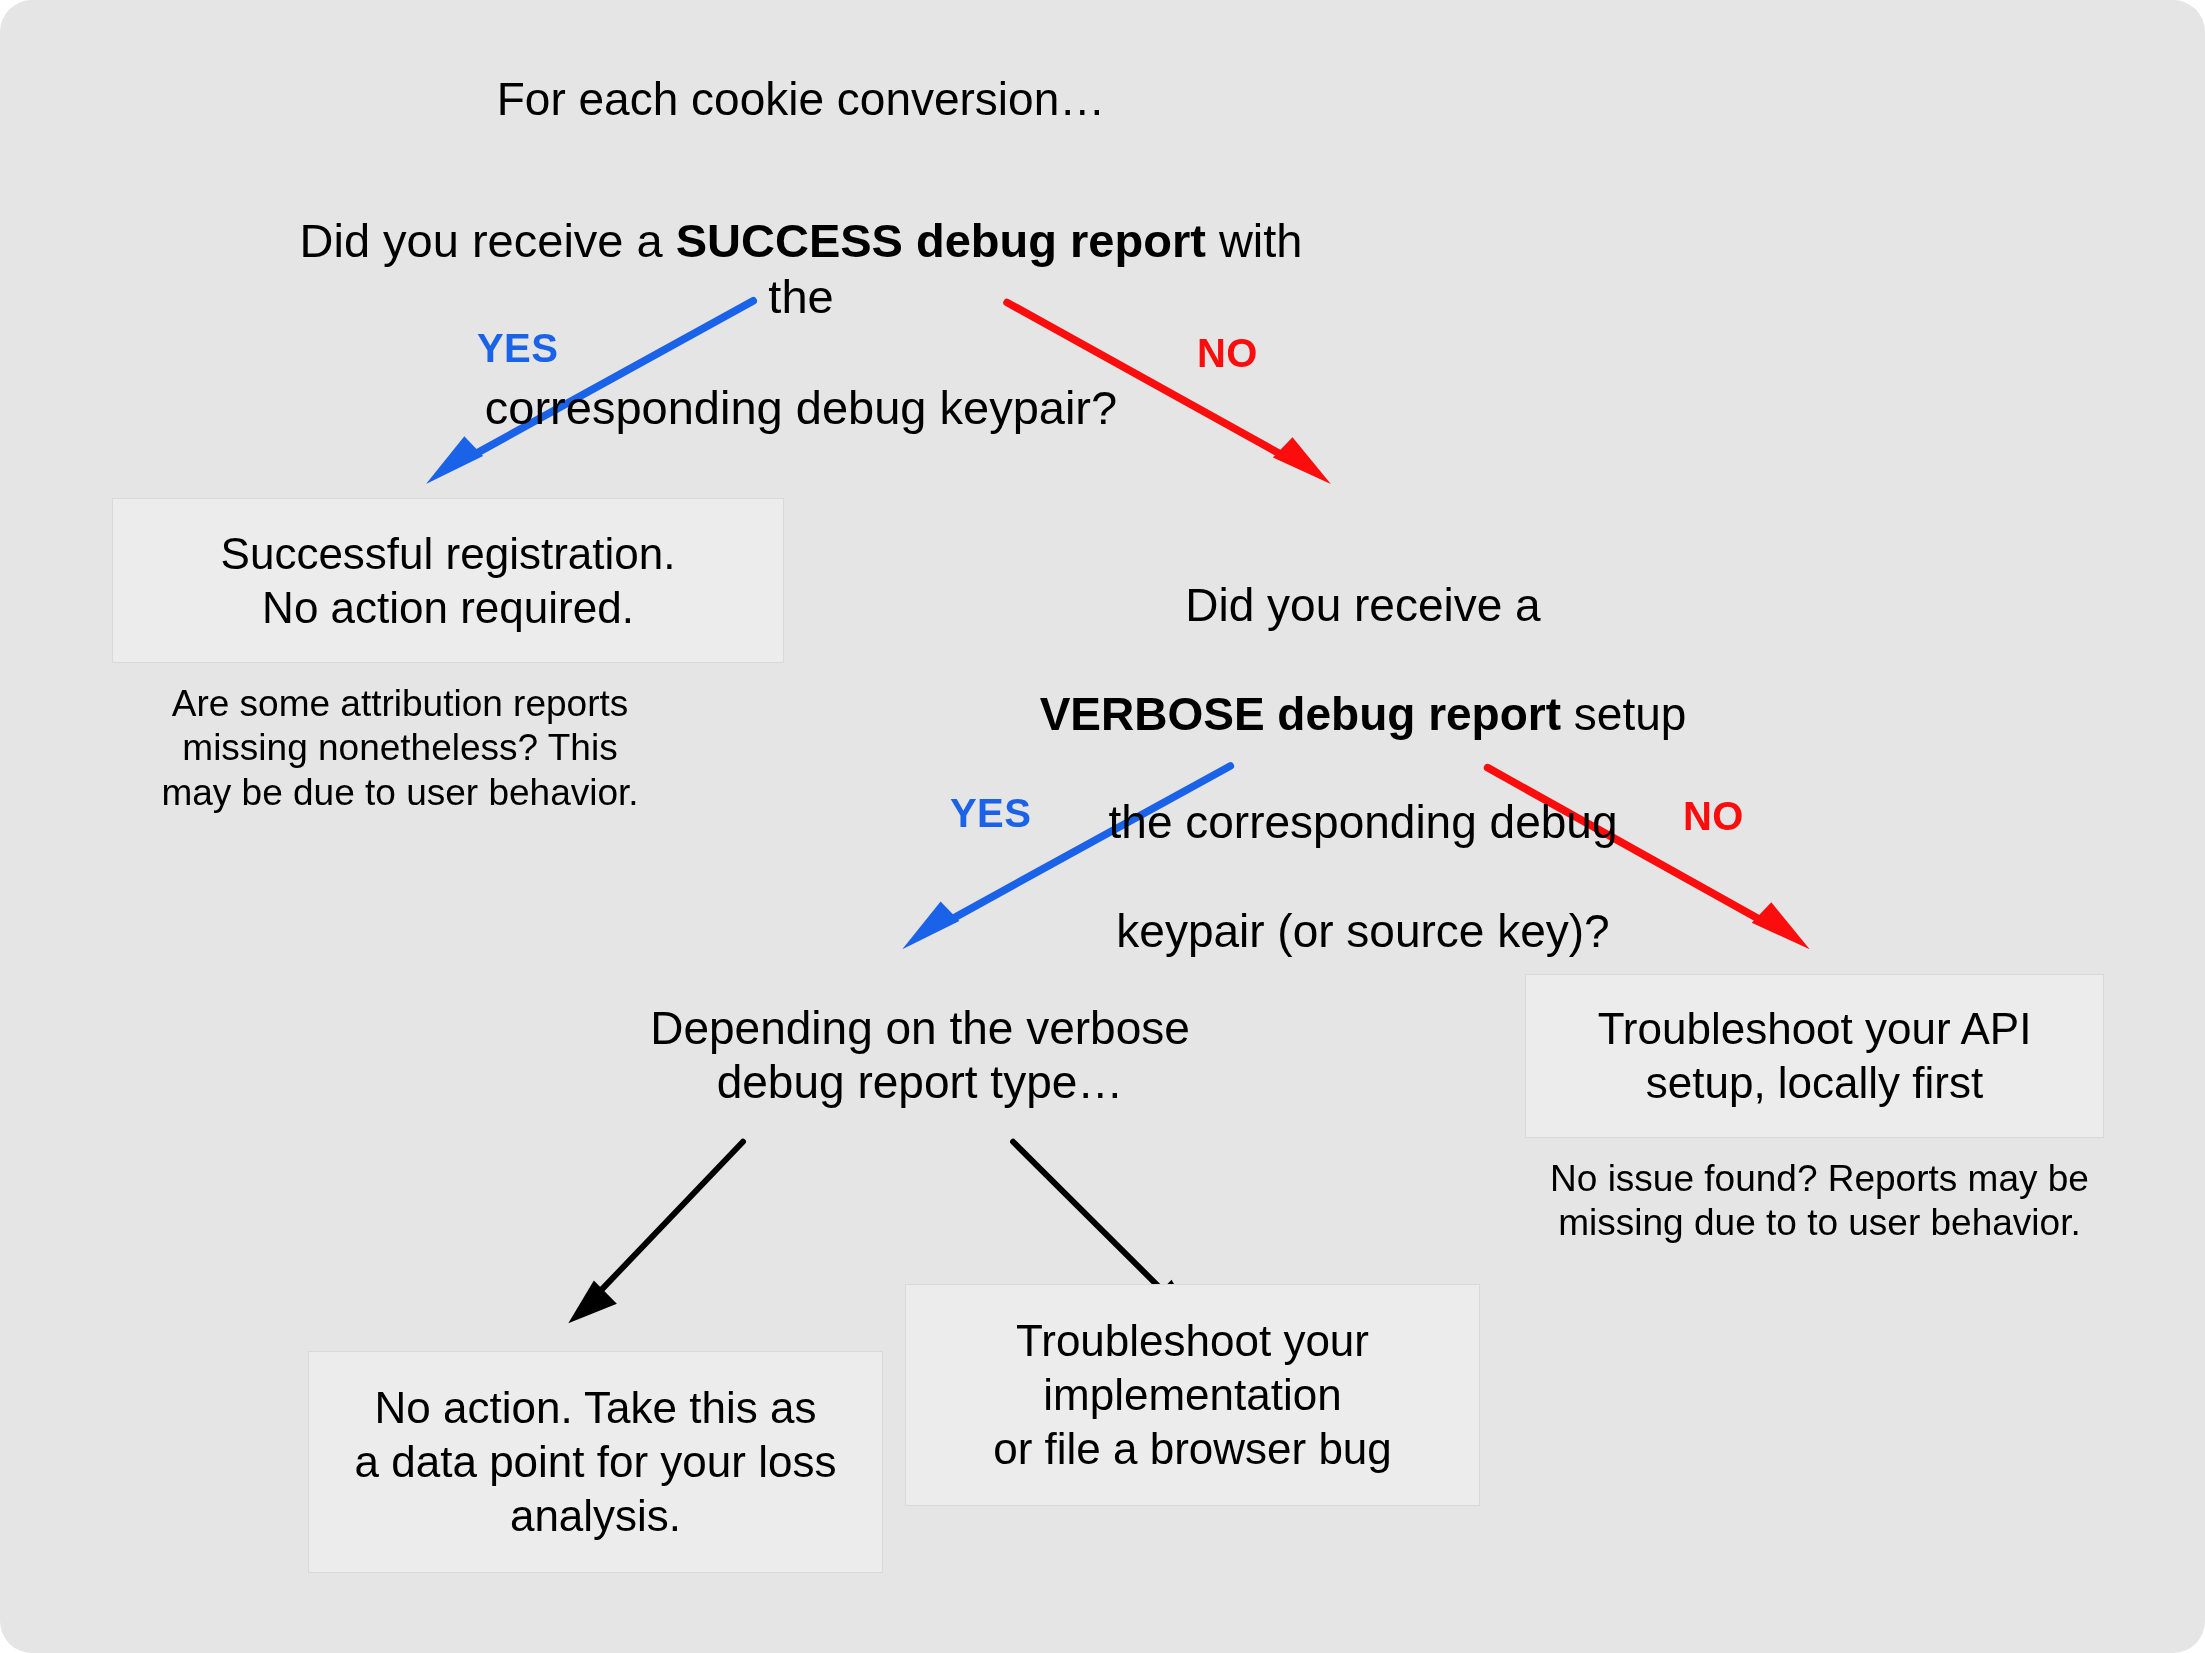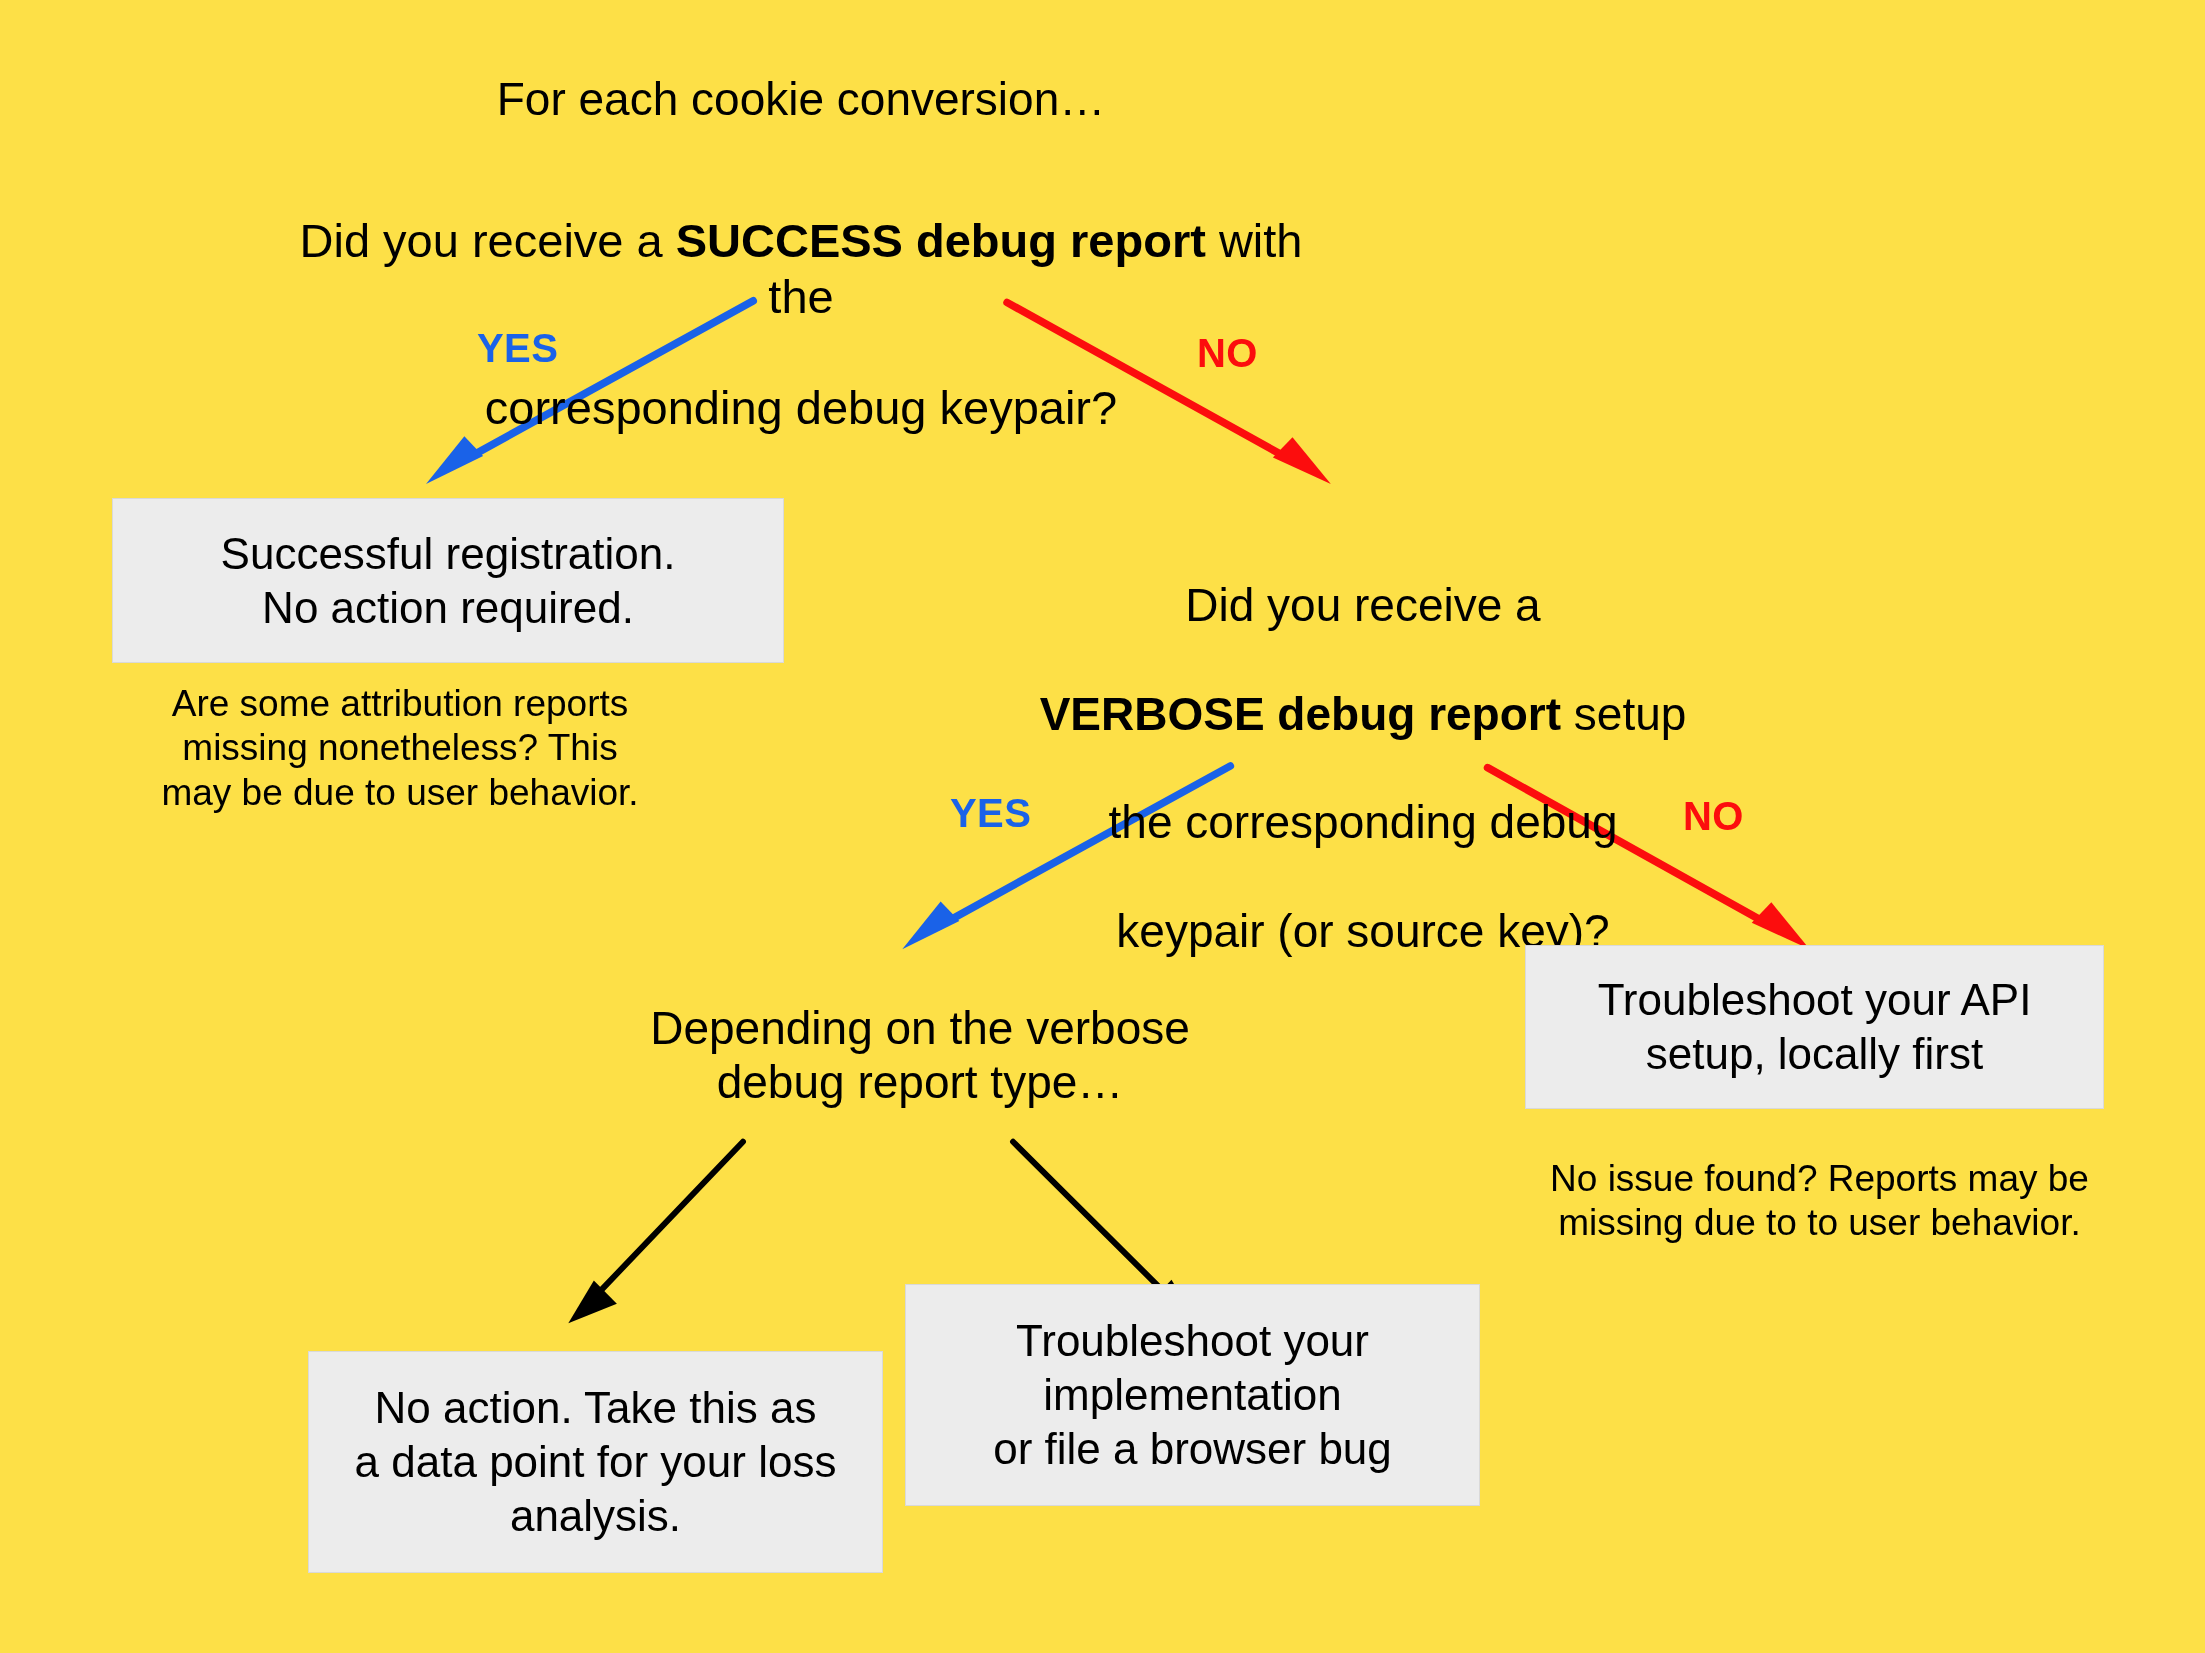--- a/index.html
+++ b/index.html
@@ -9,22 +9,23 @@
     background: #ffffff;
   }
   body {
     font-family: "Liberation Sans", sans-serif;
     color: #000000;
   }
   #canvas {
     position: relative;
     width: 2205px;
     height: 1653px;
-    background: #fde047;
+    background: #e5e5e5;
     overflow: hidden;
+    border-radius: 32px;
   }
   #arrow-layer {
     position: absolute;
     left: 0;
     top: 0;
     width: 2205px;
     height: 1653px;
     pointer-events: none;
   }
   .node {
@@ -140,21 +141,21 @@
     <div>keypair (or source key)?</div>
   </div>
 
   <div class="edge-label yes" style="left:950px; top:791px;">YES</div>
 
   <div class="edge-label no" style="left:1683px; top:794px;">NO</div>
 
   <div class="node plain-text" style="left:596px; top:1001px; width:648px;">Depending on the verbose
 debug report type…</div>
 
-  <div class="box" style="left:1525px; top:945px; width:579px; height:164px;">Troubleshoot your API
+  <div class="box" style="left:1525px; top:974px; width:579px; height:164px;">Troubleshoot your API
 setup, locally first</div>
 
   <div class="note-text" style="left:1466px; top:1157px; width:707px;">No issue found? Reports may be
 missing due to to user behavior.</div>
 
   <div class="box" style="left:308px; top:1351px; width:575px; height:222px;">No action. Take this as
 a data point for your loss
 analysis.</div>
 
   <div class="box" style="left:905px; top:1284px; width:575px; height:222px;">Troubleshoot your

